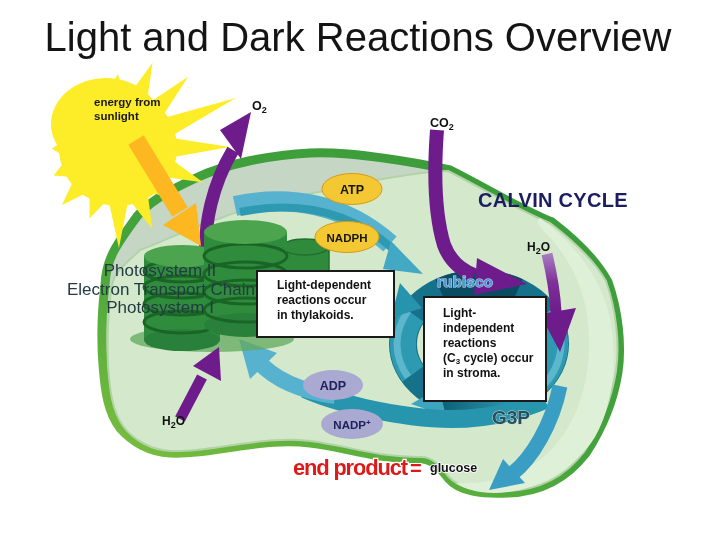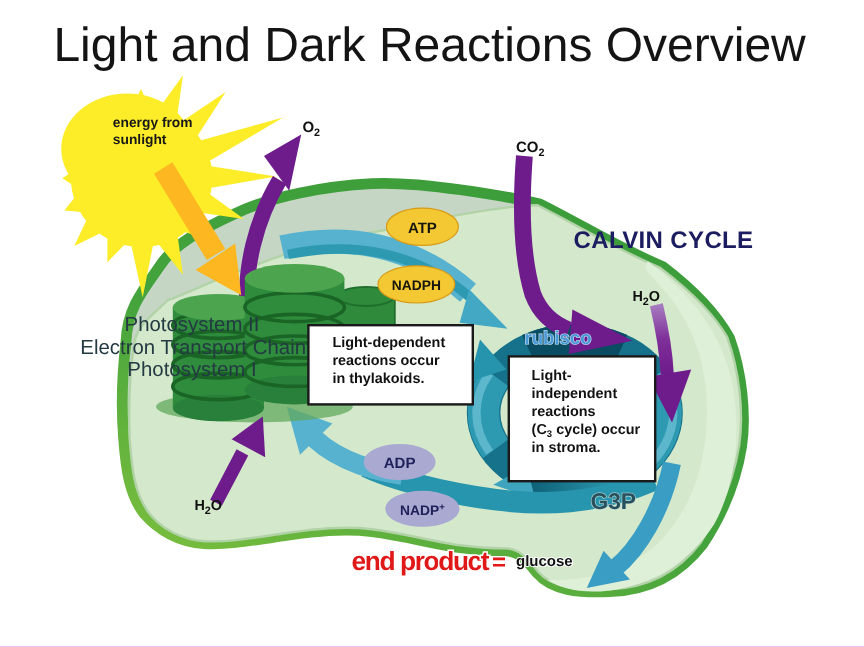--- a/index.html
+++ b/index.html
@@ -1,16 +1,16 @@
 <!DOCTYPE html>
 <html><head>
 <meta charset="utf-8">
 <style>
 html,body{margin:0;padding:0;background:#fff;}
-#stage{position:relative;width:720px;height:539px;background:#d946ef;overflow:hidden;
+#stage{position:relative;width:720px;height:539px;background:#5eead4;overflow:hidden;
 font-family:"Liberation Sans",sans-serif;}
 svg text{font-family:"Liberation Sans",sans-serif;}
 </style>
 </head>
 <body>
 <div id="stage">
 <svg width="720" height="539" viewBox="0 0 720 539">
 <defs>
   <linearGradient id="beanStroke" x1="0.8" y1="0" x2="0.1" y2="1">
     <stop offset="0" stop-color="#3a9c3a"></stop>

